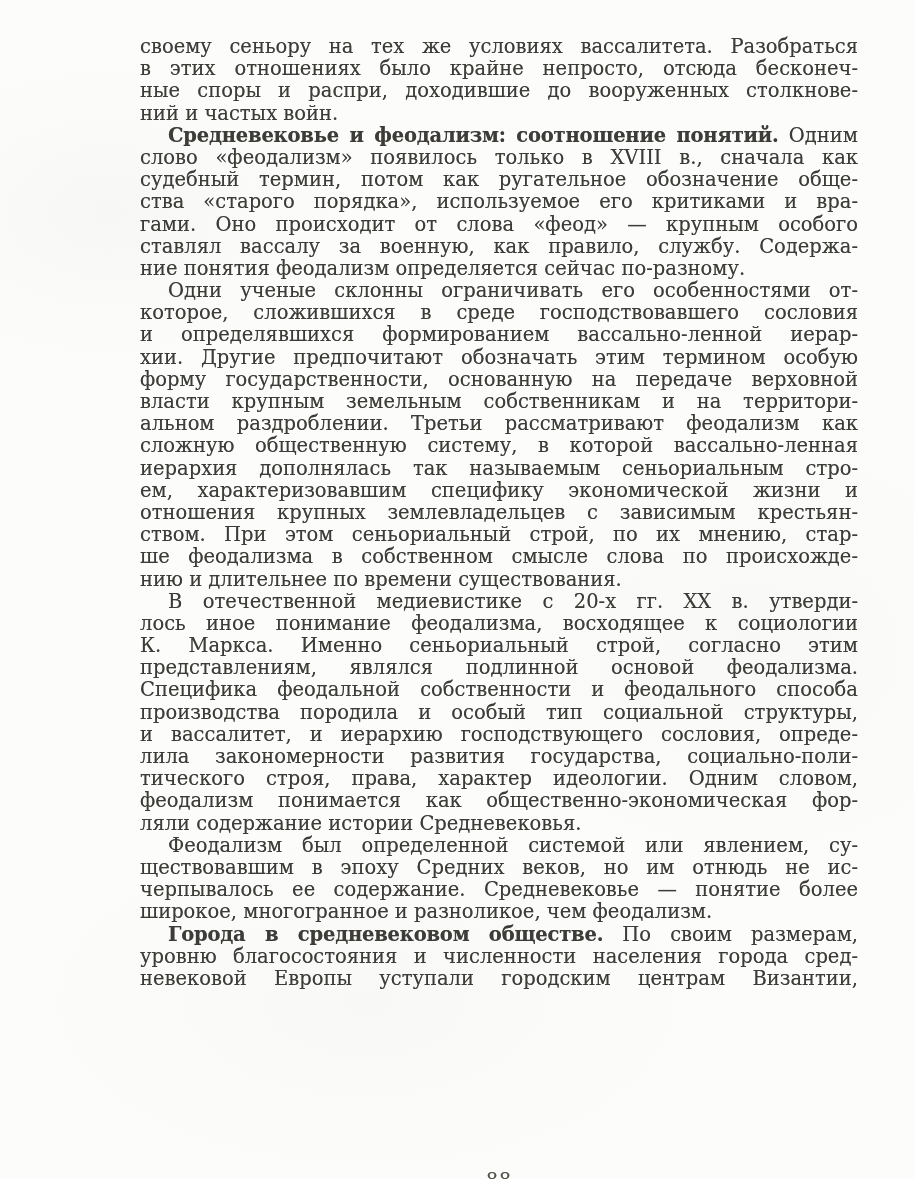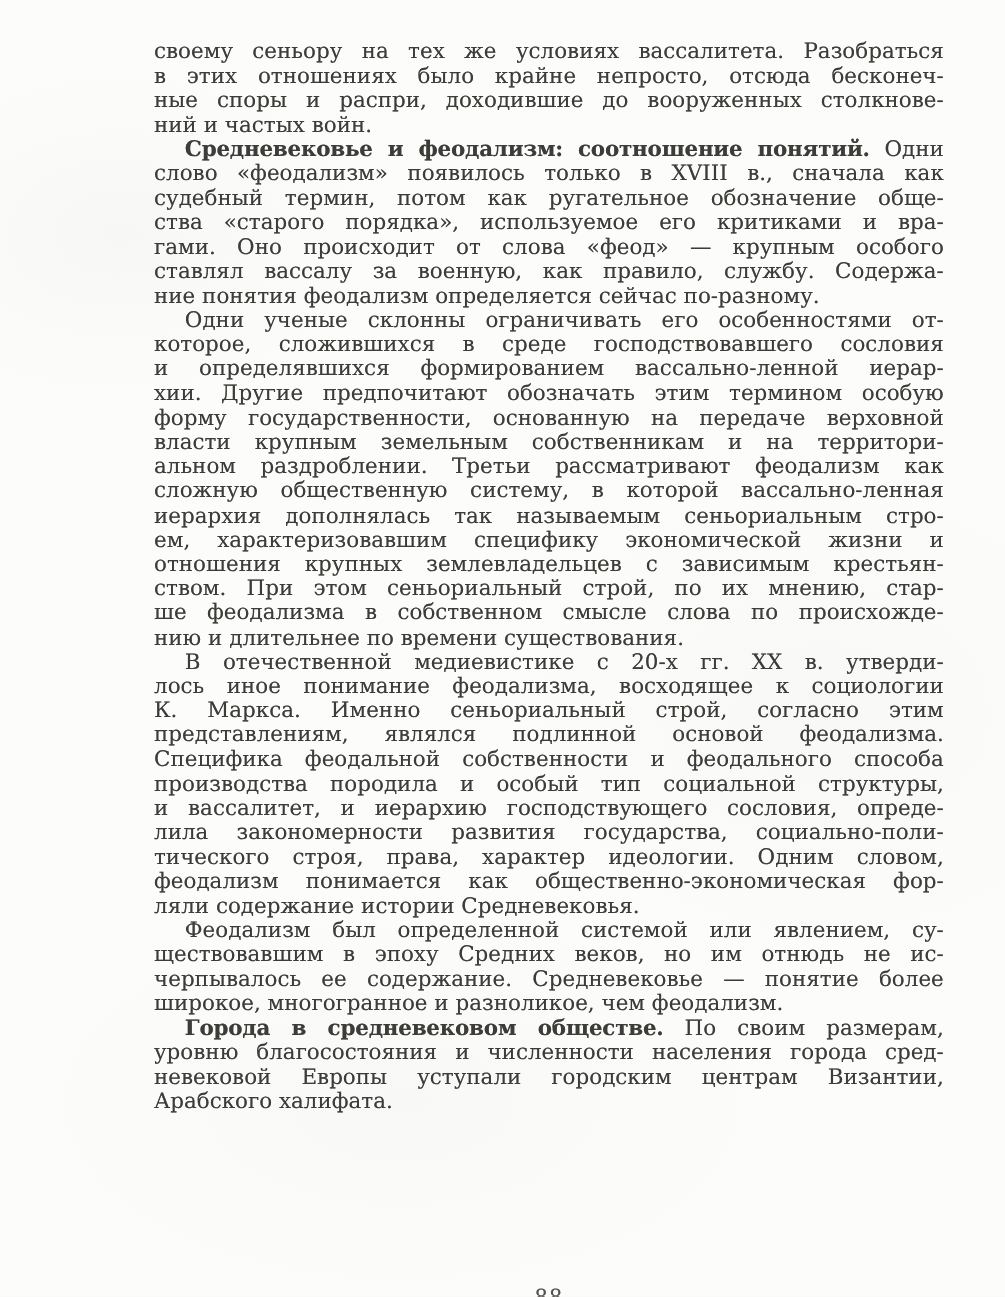--- a/index.html
+++ b/index.html
@@ -67,21 +67,21 @@
 
 <main class="page" style="--paper: #fcfcfa; --ink: #3d3c38;">
   <section class="text-column" id="text-column">
       <div class="paragraph">
         <div class="line"><span>своему сеньору на тех же условиях вассалитета. Разобраться</span></div>
         <div class="line"><span>в этих отношениях было крайне непросто, отсюда бесконеч-</span></div>
         <div class="line"><span>ные споры и распри, доходившие до вооруженных столкнове-</span></div>
         <div class="line last"><span>ний и частых войн.</span></div>
       </div>
       <div class="paragraph">
-        <div class="line indent"><b>Средневековье и феодализм: соотношение понятий.</b><span> Одни</span></div>
+        <div class="line indent"><b>Средневековье и феодализм: соотношение понятий.</b><span> Одним</span></div>
         <div class="line"><span>слово «феодализм» появилось только в XVIII в., сначала как</span></div>
         <div class="line"><span>судебный термин, потом как ругательное обозначение обще-</span></div>
         <div class="line"><span>ства «старого порядка», используемое его критиками и вра-</span></div>
         <div class="line"><span>гами. Оно происходит от слова «феод» — крупным особого</span></div>
         <div class="line"><span>ставлял вассалу за военную, как правило, службу. Содержа-</span></div>
         <div class="line last"><span>ние понятия феодализм определяется сейчас по-разному.</span></div>
       </div>
       <div class="paragraph">
         <div class="line indent"><span>Одни ученые склонны ограничивать его особенностями от-</span></div>
         <div class="line"><span>которое, сложившихся в среде господствовавшего сословия</span></div>
@@ -114,17 +114,16 @@
       <div class="paragraph">
         <div class="line indent"><span>Феодализм был определенной системой или явлением, су-</span></div>
         <div class="line"><span>ществовавшим в эпоху Средних веков, но им отнюдь не ис-</span></div>
         <div class="line"><span>черпывалось ее содержание. Средневековье — понятие более</span></div>
         <div class="line last"><span>широкое, многогранное и разноликое, чем феодализм.</span></div>
       </div>
       <div class="paragraph">
         <div class="line indent"><b>Города в средневековом обществе.</b><span> По своим размерам,</span></div>
         <div class="line"><span>уровню благосостояния и численности населения города сред-</span></div>
         <div class="line"><span>невековой Европы уступали городским центрам Византии,</span></div>
-        <div class="line last"><span>Арабского халифата.</span></div>
       </div>
     </section>
   <div class="page-number">88</div>
 </main>
 
 </body></html>

